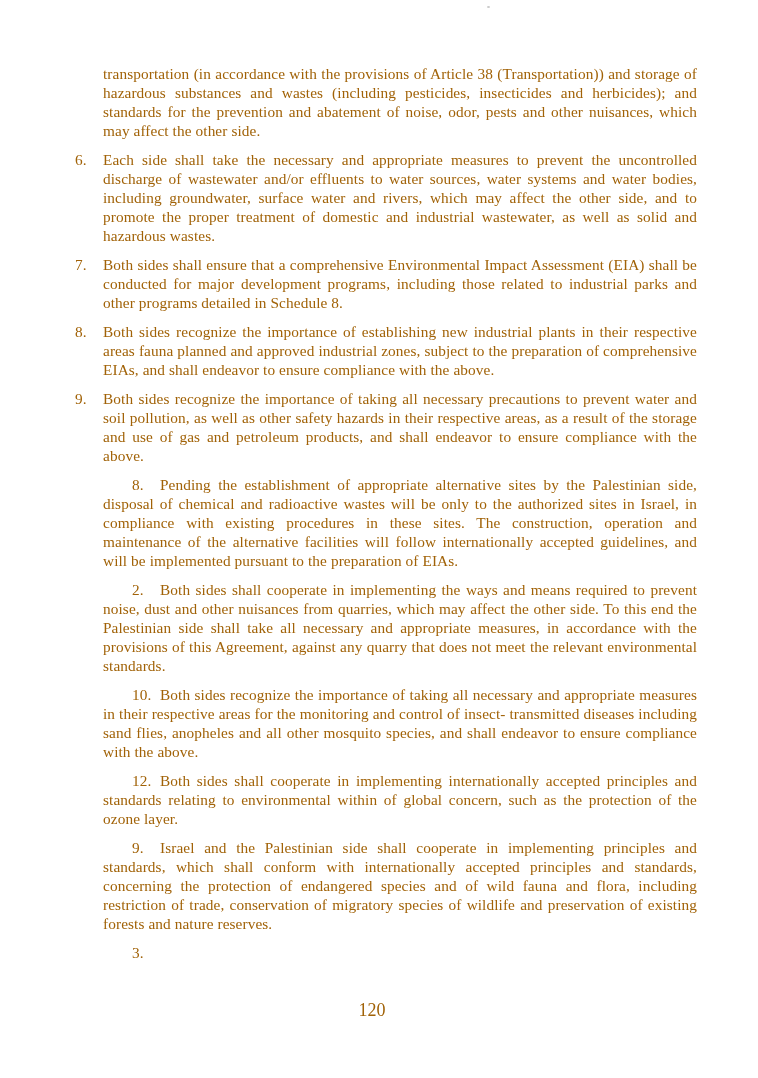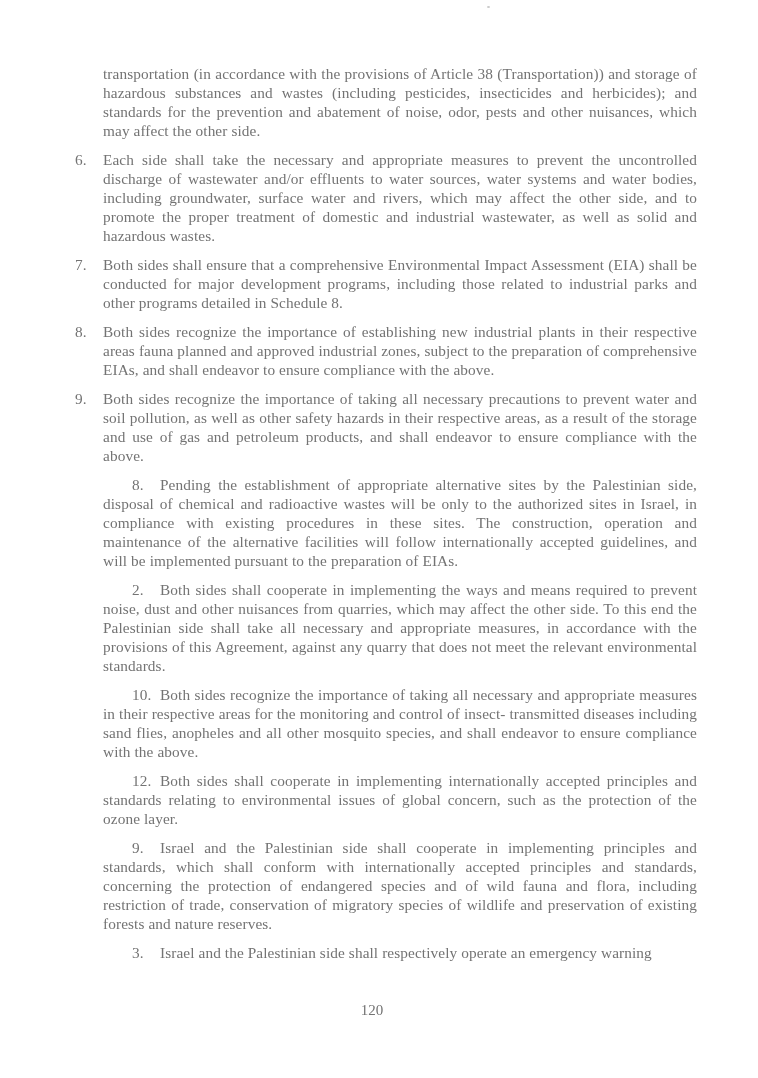--- a/index.html
+++ b/index.html
@@ -7,21 +7,21 @@
     padding: 0;
     background: #e8e8e8;
   }
   .page {
     position: relative;
     width: 758px;
     height: 1078px;
     background: #ffffff;
     overflow: hidden;
     font-family: "Liberation Serif", "DejaVu Serif", serif;
-    color: #737373;
+    color: #a16207;
   }
   .textblock {
     position: absolute;
     top: 64px;
     left: 75px;
     width: 622px;
   }
   .para {
     position: relative;
     padding-left: 28px;
@@ -39,21 +39,21 @@
   }
   .para.tabbed {
     text-indent: 57px;
   }
   .page-number {
     position: absolute;
     top: 1001px;
     left: 0;
     width: 744px;
     text-align: center;
-    font-size: 15px;
+    font-size: 18px;
     line-height: 19px;
   }
   .scan-speck {
     position: absolute;
     top: 6px;
     left: 487px;
     width: 3px;
     height: 2px;
     background: #c9c9c9;
     border-radius: 50%;
@@ -101,29 +101,28 @@
       <span>Both sides shall cooperate in implementing the ways and means required to prevent noise, dust and other nuisances from quarries, which may affect the other side. To this end the Palestinian side shall take all necessary and appropriate measures, in accordance with the provisions of this Agreement, against any quarry that does not meet the relevant environmental standards.</span>
     </div>
 
     <div class="para tabbed">
       <span class="num">10.</span>
       <span>Both sides recognize the importance of taking all necessary and appropriate measures in their respective areas for the monitoring and control of insect- transmitted diseases including sand flies, anopheles and all other mosquito species, and shall endeavor to ensure compliance with the above.</span>
     </div>
 
     <div class="para tabbed">
       <span class="num">12.</span>
-      <span>Both sides shall cooperate in implementing internationally accepted principles and standards relating to environmental issues of global concern, such as the protection of the ozone layer.</span>
+      <span>Both sides shall cooperate in implementing internationally accepted principles and standards relating to environmental within of global concern, such as the protection of the ozone layer.</span>
     </div>
 
     <div class="para tabbed">
       <span class="num">9.</span>
       <span>Israel and the Palestinian side shall cooperate in implementing principles and standards, which shall conform with internationally accepted principles and standards, concerning the protection of endangered species and of wild fauna and flora, including restriction of trade, conservation of migratory species of wildlife and preservation of existing forests and nature reserves.</span>
     </div>
 
     <div class="para tabbed">
       <span class="num">3.</span>
-      <span>Israel and the Palestinian side shall respectively operate an emergency warning</span>
     </div>
 
   </div>
 
   <div class="page-number">120</div>
 </div>
 
 </body></html>

